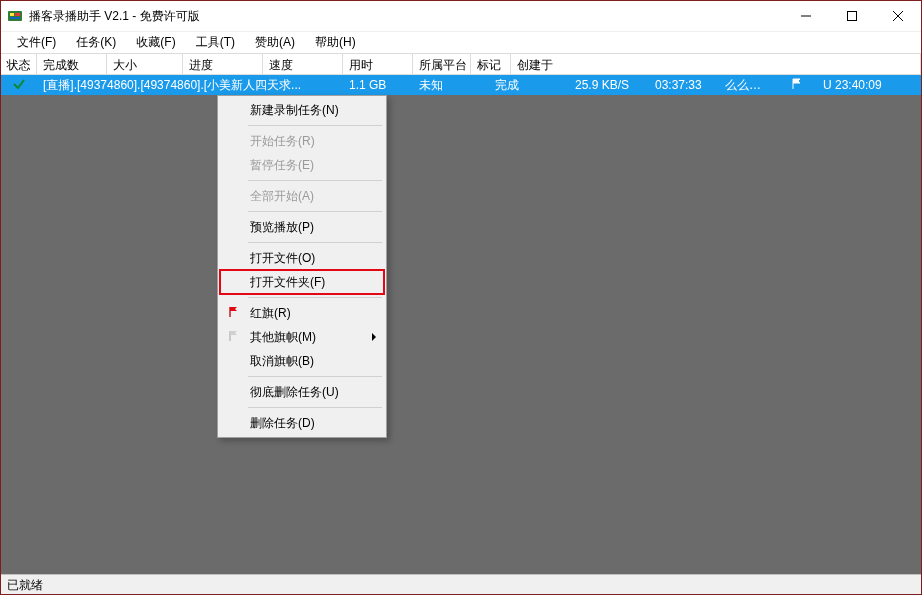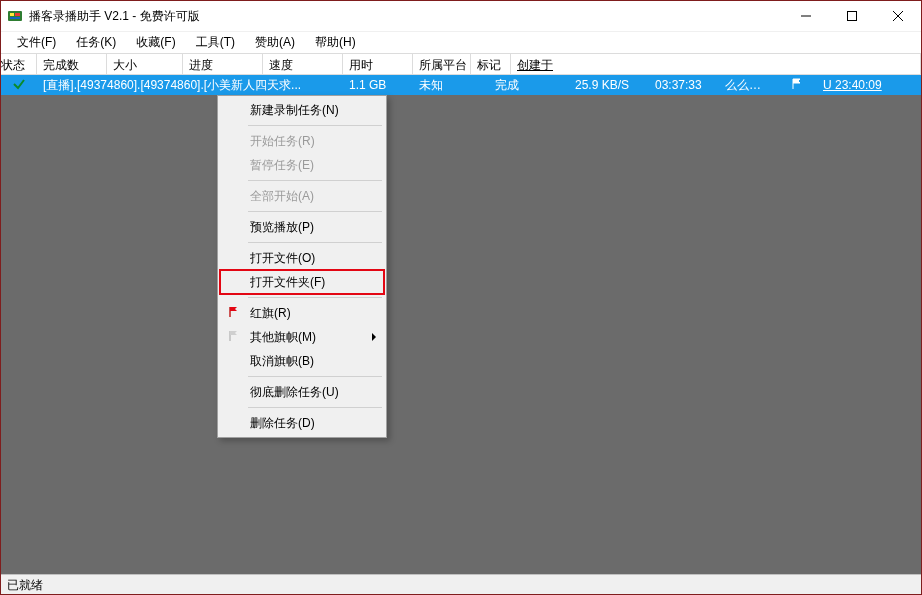--- a/index.html
+++ b/index.html
@@ -22,30 +22,30 @@
 .context-menu { position: absolute; left: 216px; top: 20px; width: 170px; background: #f0f0f0; border: 1px solid #a0a0a0; box-shadow: 3px 3px 6px rgba(0,0,0,0.25); padding: 2px; }
 .cm-item { height: 24px; display: flex; align-items: center; padding-left: 30px; position: relative; cursor: default; }
 .cm-item.disabled { color: #9a9a9a; }
 .cm-item.highlight { outline: 2px solid #e30613; outline-offset: -1px; }
 .cm-sep { height: 1px; background: #d0d0d0; margin: 3px 2px 3px 28px; }
 .cm-flag { position: absolute; left: 8px; top: 5px; }
 .cm-arrow { position: absolute; right: 8px; top: 8px; width: 0; height: 0; border-left: 4px solid #000; border-top: 4px solid transparent; border-bottom: 4px solid transparent; }
 .check-icon { display: inline-block; }
 .flag-svg { width: 12px; height: 12px; }
 
-.c-status { width: 36px; text-align: left; padding: 3px 0; }
+.c-status { width: 36px; text-align: center; padding: 3px 0; }
 .c-file   { width: 306px; }
 .c-done   { width: 70px; }
 .c-size   { width: 76px; }
 .c-prog   { width: 80px; }
 .c-speed  { width: 80px; }
 .c-time   { width: 70px; }
 .c-plat   { width: 58px; }
 .c-mark   { width: 40px; }
-.c-created{ flex: 1; text-decoration: underline; }
+.c-created{ flex: 1; }
 .row .c-status { display:flex; align-items:center; justify-content:center; }
 .row .c-mark { display:flex; align-items:center; justify-content:center; }
 </style>
 </head>
 <body>
 
 <div class="window">
 
   <div class="titlebar">
     <span class="appicon">

